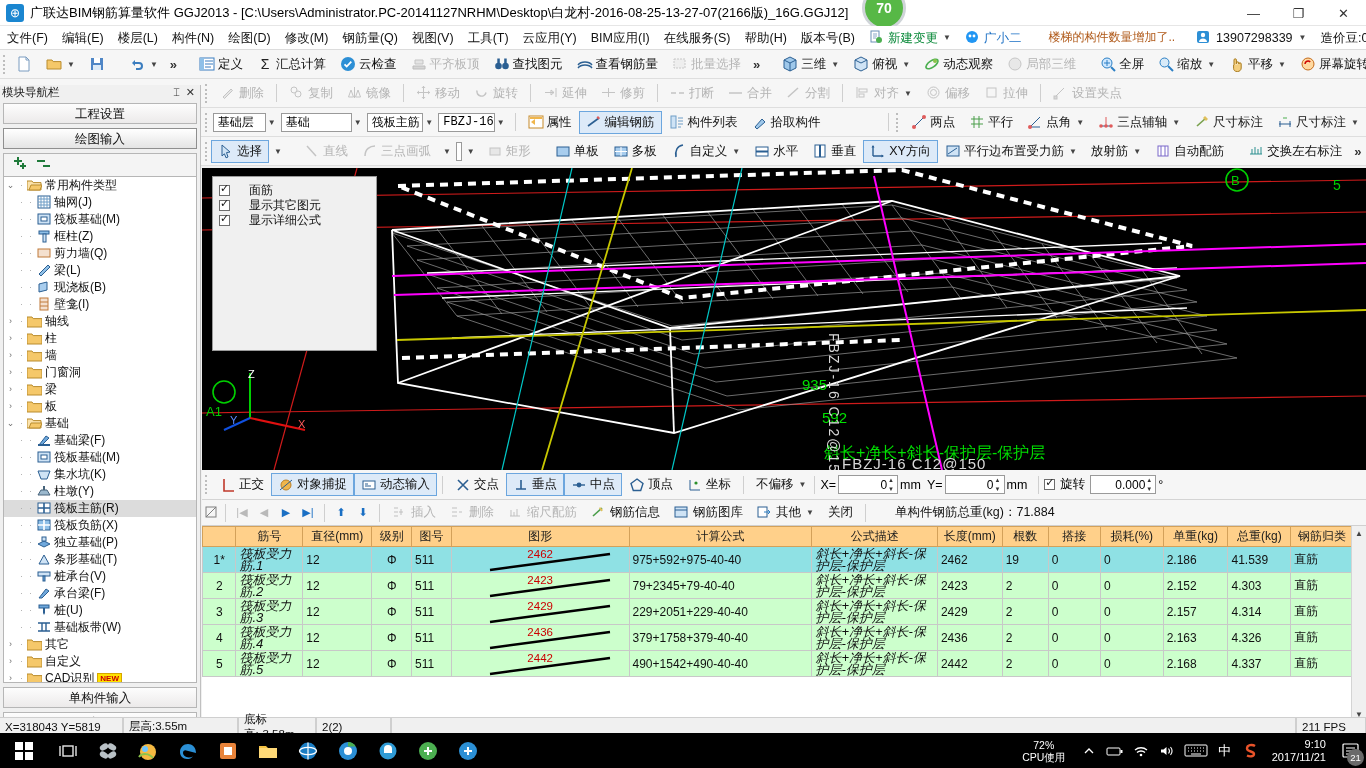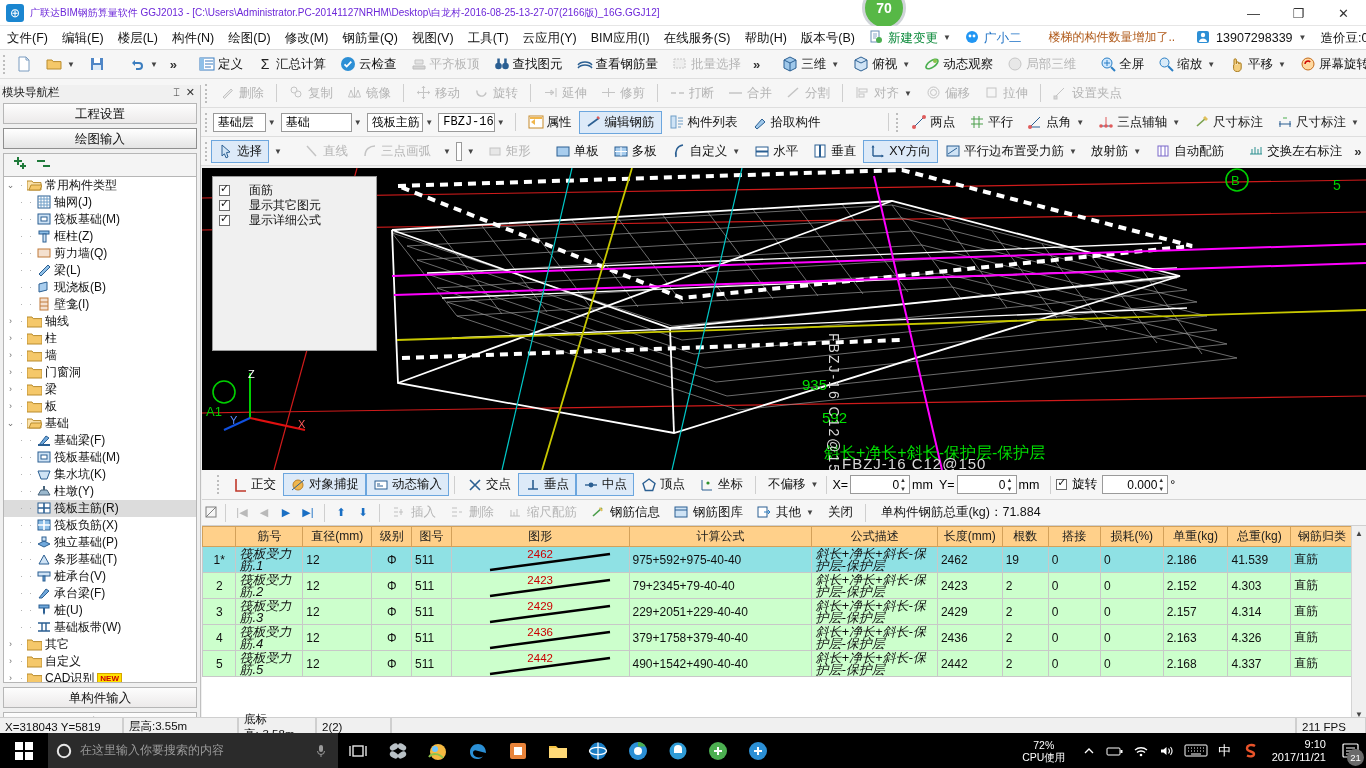--- a/index.html
+++ b/index.html
@@ -15,21 +15,21 @@
   
   .titlebar {
     height:26px; background:#ffffff; display:flex; align-items:center;
     border-bottom:1px solid #e6e6e6; position:relative;
   }
   .tb-logo {
     width:18px;height:18px;margin-left:6px;margin-right:6px;border-radius:3px;
     background:#1a86d0;color:#fff;font-size:12px;line-height:18px;text-align:center;
     flex:none;
   }
-  .tb-title { font-size:10px; color:#6d28d9; white-space:nowrap; }
+  .tb-title { font-size:13px; color:#000000; white-space:nowrap; }
   .win-btns { position:absolute; right:0; top:0; height:26px; display:flex; }
   .win-btn { width:45px;height:26px;display:flex;align-items:center;justify-content:center;
     font-size:13px;color:#333; }
   .badge70 {
     position:absolute; left:862px; top:-14px; width:44px; height:44px; border-radius:50%;
     background:#57b846; border:3px solid #cfd4d8; color:#fff; font-size:14px;
     display:flex; align-items:center; justify-content:center; font-weight:bold;
   }
 
   
@@ -115,42 +115,42 @@
     font-size:12.5px; color:#9a9a9a; border-bottom:1px solid #cfcfcf; background:#f0f0f0;}
   .rp-item { display:flex; align-items:center; gap:19px; height:15px; padding-left:6px; font-size:12px; color:#111;}
   .cbx { width:11px;height:11px;border:1px solid #6d6d6d;background:#fff;display:inline-block;
          position:relative; flex:none;}
   .cbx::after{ content:"✓"; position:absolute; left:0px; top:-4px; font-size:11px; color:#111; }
 
   
   .snapbar {
     position:absolute; left:202px; top:470px; right:0; height:30px;
     background:#f6f6f6; border-bottom:1px solid #d4d4d4; display:flex; align-items:center;
-    font-size:12.5px; white-space:nowrap;padding-left:12px;
+    font-size:12.5px; white-space:nowrap;
   }
   .numfield {
     width:60px;height:19px;border:1px solid #9a9a9a;background:#fff;
     display:flex;align-items:center;justify-content:flex-end;padding-right:10px;
     font-size:12px; position:relative;
   }
   .spin { position:absolute; right:1px; top:1px; height:15px; width:8px;
           display:flex; flex-direction:column; justify-content:space-between; font-size:6px; color:#333;}
   .selbox { width:62px;height:19px;border:1px solid #9a9a9a;background:#fff;
             display:flex;align-items:center;padding-left:4px;font-size:12px;}
 
   
   .tablearea {
     position:absolute; left:202px; top:500px; right:0; bottom:33px;
     background:#f0f0f0; display:flex; flex-direction:column;
   }
   .tbl-toolbar { height:26px; display:flex; align-items:center; font-size:12.5px;
     background:#f6f6f6; border-bottom:1px solid #d0d0d0;}
   .navbtn { width:22px;height:20px;display:flex;align-items:center;justify-content:center;color:#1a6fc4;font-size:11px;}
   .navbtn.dis { color:#b9b9b9; }
-  .totwt { margin-left:10px; font-size:12.5px; color:#111; }
+  .totwt { margin-left:24px; font-size:12.5px; color:#111; }
 
   table.grid { border-collapse:collapse; table-layout:fixed; width:1152px; font-size:12px; }
   table.grid th {
     background:#ffd08a; border:1px solid #d3a15a; height:20px; font-weight:normal;
     color:#1b1b1b; font-size:12px; text-align:center;
   }
   table.grid td {
     border:1px solid #c8c8c8; height:26px; padding:0 3px; color:#111; vertical-align:middle;
     background:#ccffcc; overflow:hidden; white-space:nowrap;
   }
@@ -1664,34 +1664,20 @@
 
   <div class="taskbar">
     <div class="startbtn">
       <svg width="18" height="18" viewBox="0 0 18 18">
           <rect x="0" y="0" width="8" height="8" fill="#fff"></rect>
           <rect x="10" y="0" width="8" height="8" fill="#fff"></rect>
           <rect x="0" y="10" width="8" height="8" fill="#fff"></rect>
           <rect x="10" y="10" width="8" height="8" fill="#fff"></rect>
         </svg>
     </div>
-    <div class="searchbox">
-      <span class="g">
-          <svg width="16" height="16" viewBox="0 0 16 16">
-            <circle cx="8" cy="8" r="6.2" fill="none" stroke="#e6e6e6" stroke-width="2"></circle>
-          </svg>
-        </span>
-      <span class="searchtxt">在这里输入你要搜索的内容</span>
-      <span class="g" style="margin-left:auto;">
-          <svg width="14" height="16" viewBox="0 0 14 16">
-            <rect x="5" y="2" width="4" height="7" rx="2" fill="#9a9a9a"></rect>
-            <path d="M3.5 8a3.5 3.5 0 007 0M7 11.5v2.5" stroke="#9a9a9a" fill="none"></path>
-          </svg>
-        </span>
-    </div>
     <div class="tb-icon">
         <svg width="18" height="16" viewBox="0 0 18 16">
           <rect x="4" y="3" width="10" height="10" fill="none" stroke="#e6e6e6" stroke-width="1.4"></rect>
           <path d="M1 3v10M17 3v10" stroke="#e6e6e6" stroke-width="1.4"></path>
         </svg>
       </div>
     <div class="tb-icon">
         <svg width="22" height="22" viewBox="0 0 22 22">
           <g fill="#b9c1c6">
             <ellipse cx="7" cy="7" rx="4.5" ry="3" transform="rotate(-30 7 7)"></ellipse>

